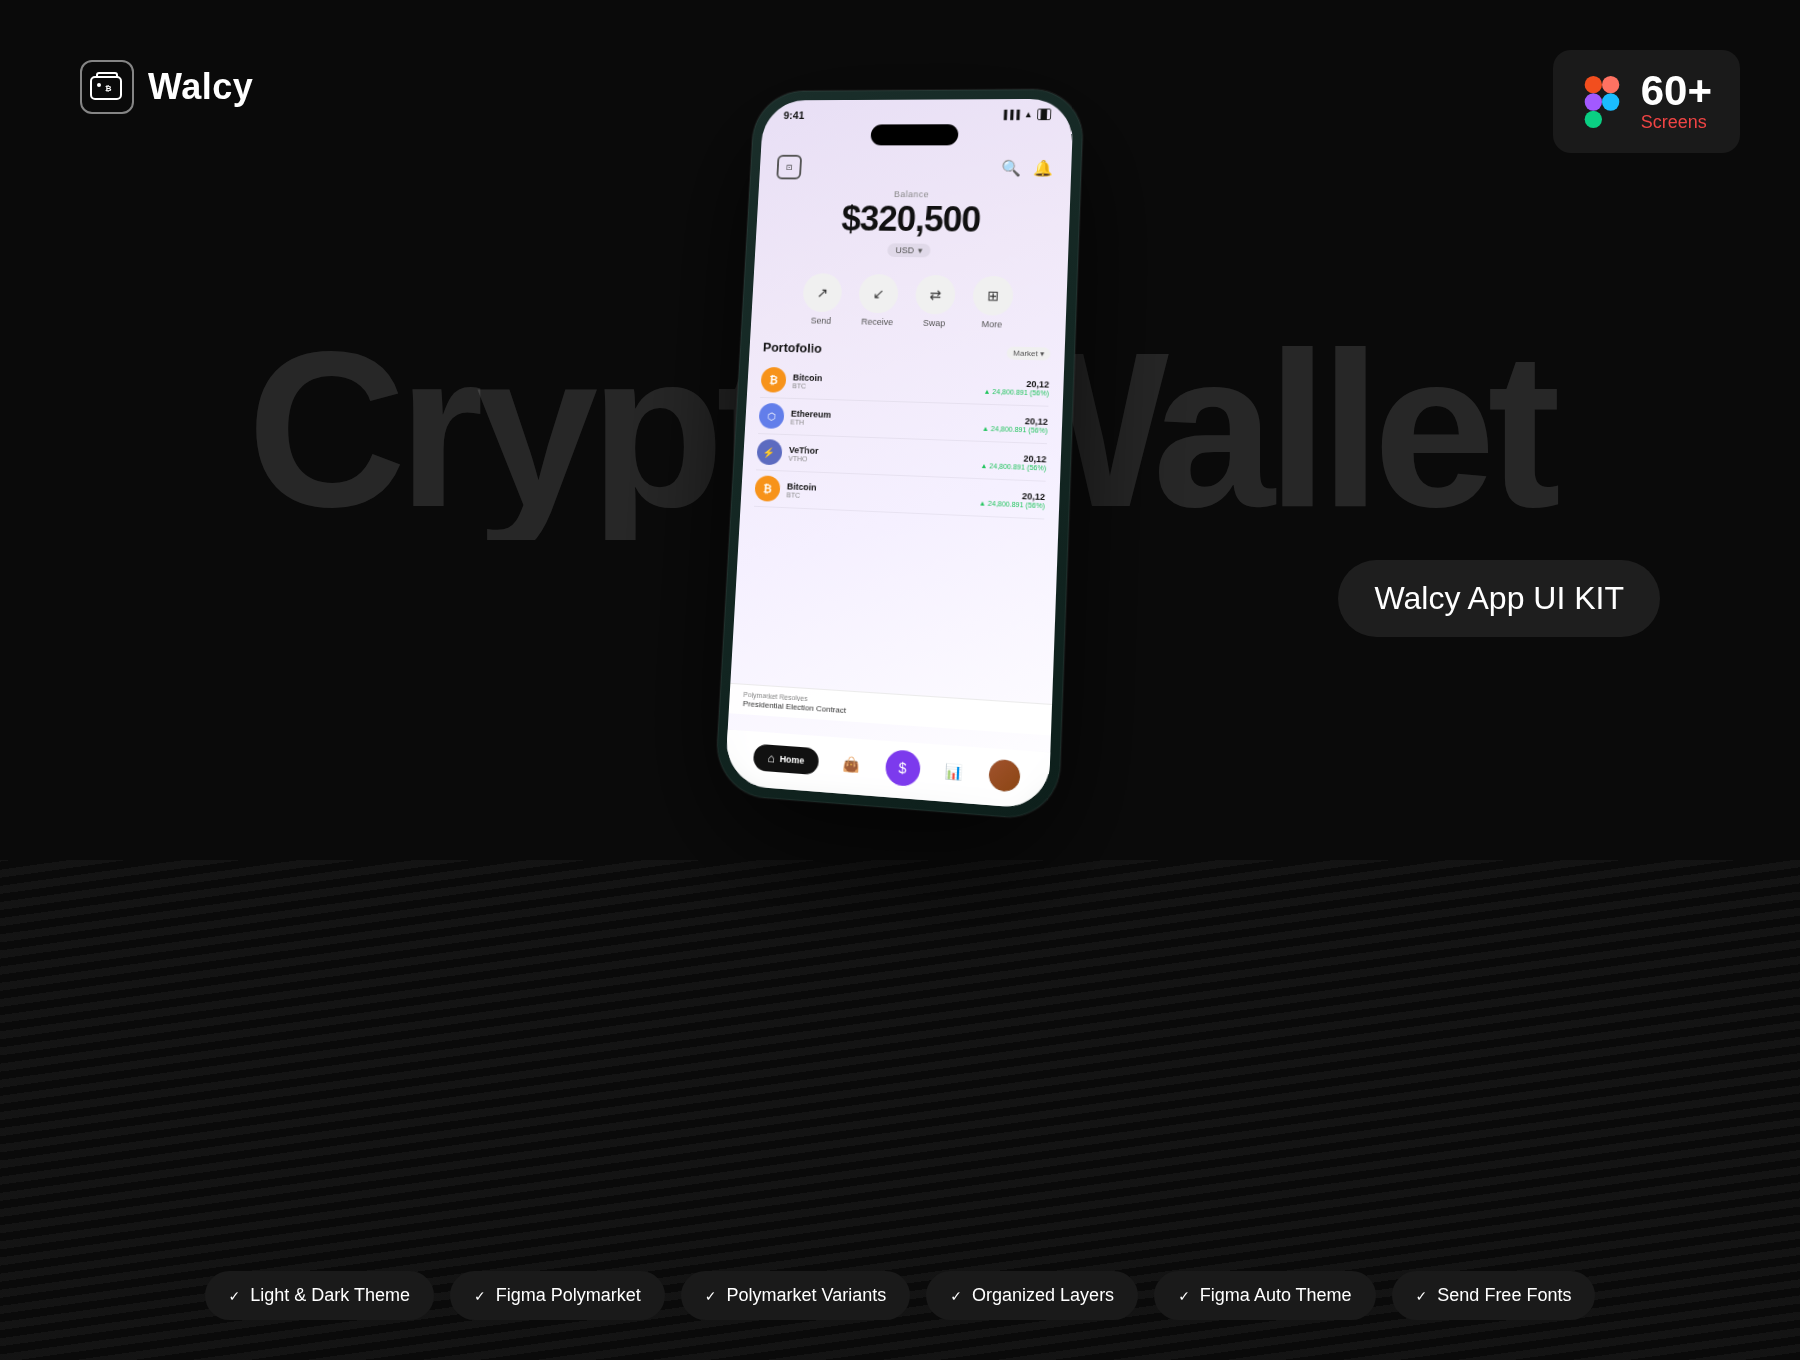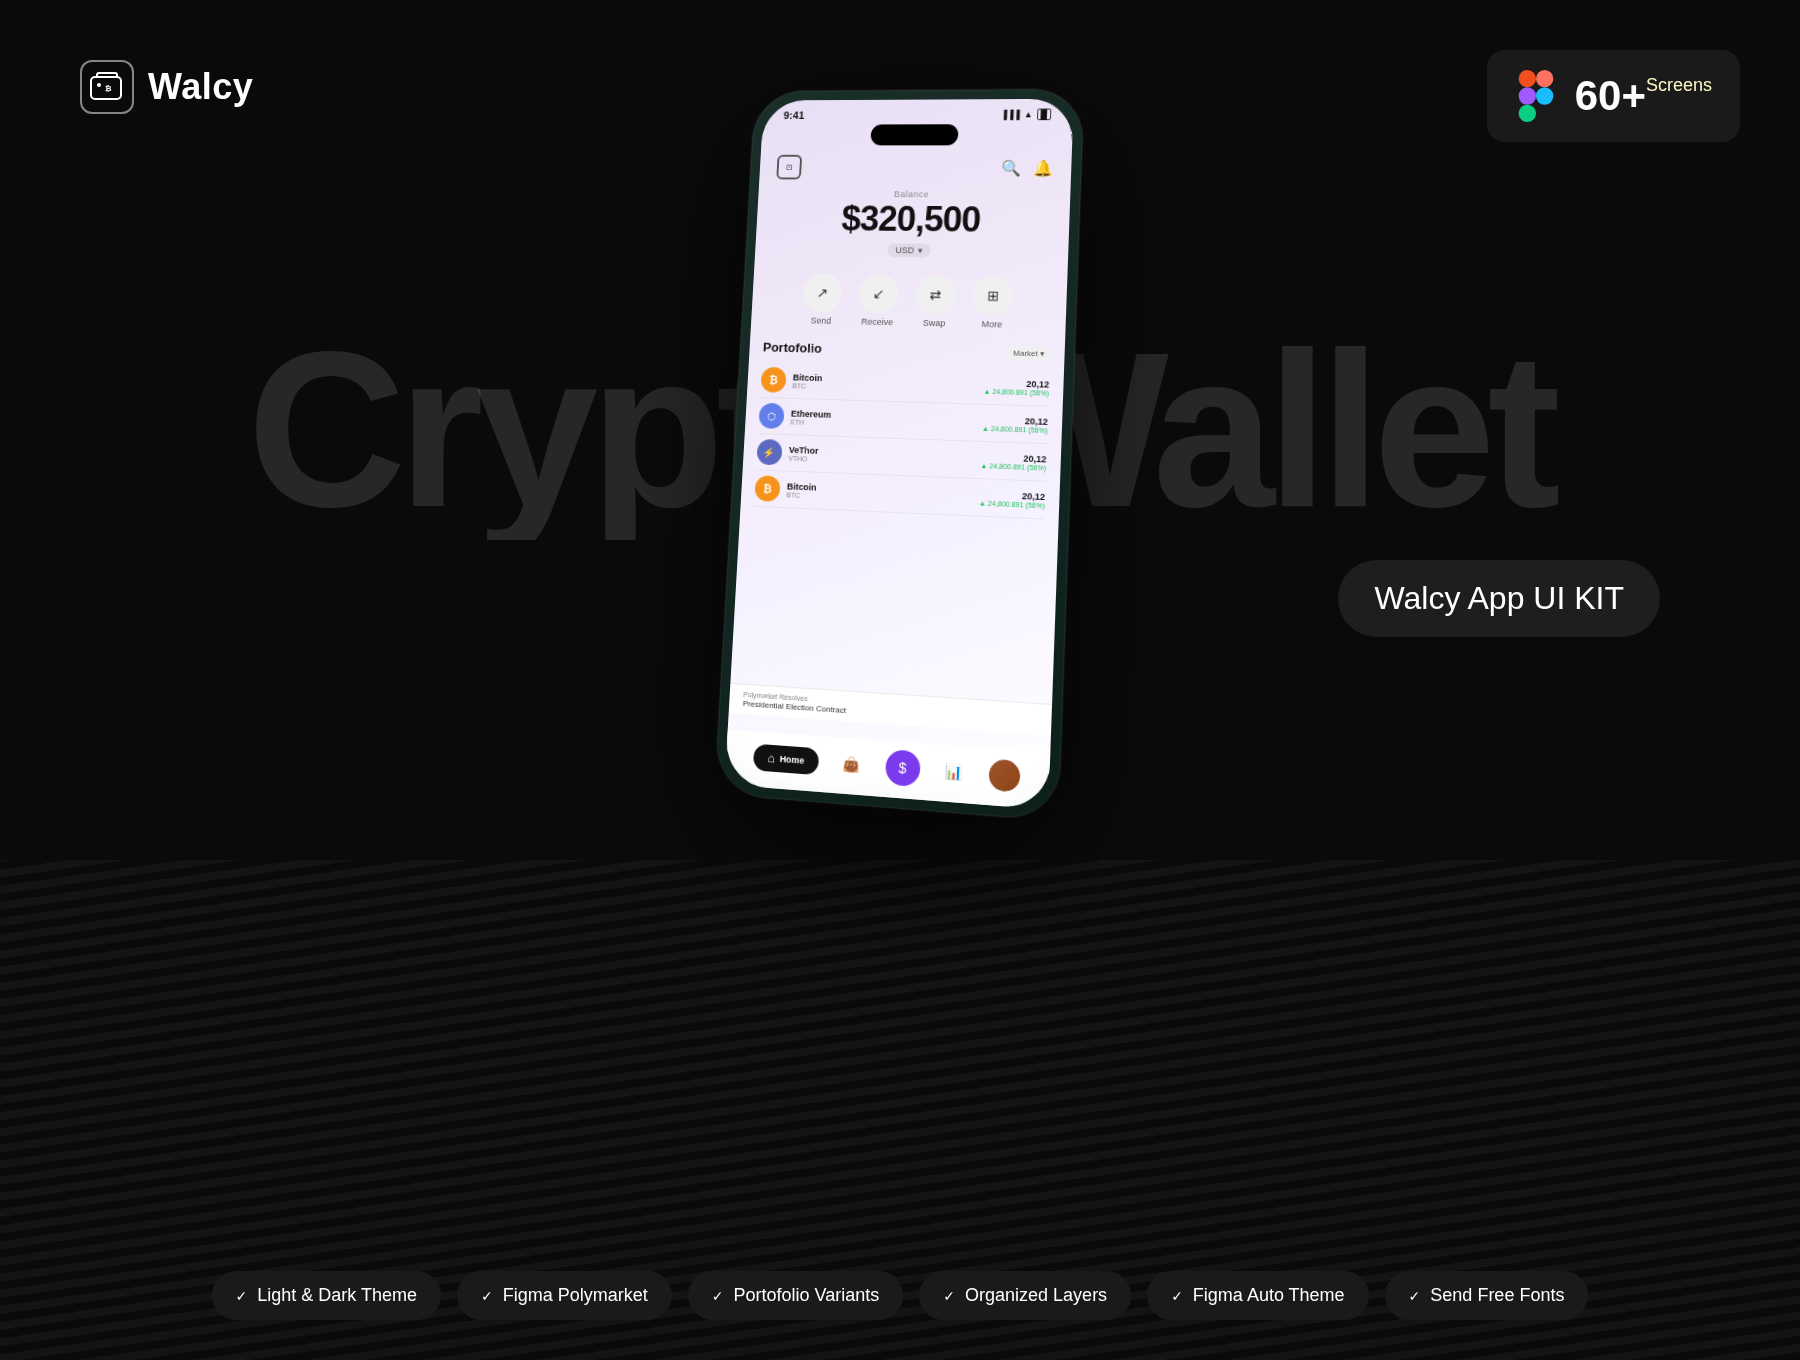--- a/index.html
+++ b/index.html
@@ -71,33 +71,33 @@
       background: #1a1a1a;
       border-radius: 18px;
       padding: 20px 28px;
       display: flex;
       align-items: center;
       gap: 18px;
     }
 
     .figma-text {
       display: flex;
-      flex-direction: row;
+      flex-direction: column;
     }
 
     .figma-number {
       font-size: 42px;
       font-weight: 700;
       color: #ffffff;
       line-height: 1;
     }
 
     .figma-label {
       font-size: 18px;
-      color: #fef9c3;
+      color: #ef4444;
       font-weight: 400;
     }
 
     
     .hero-title {
       position: absolute;
       top: 320px;
       left: 0;
       right: 0;
       text-align: center;
@@ -629,21 +629,21 @@
   <div class="feature-pill">
     <span class="pill-check">✓</span>
     <span class="pill-label">Light &amp; Dark Theme</span>
   </div>
   <div class="feature-pill">
     <span class="pill-check">✓</span>
     <span class="pill-label">Figma Polymarket</span>
   </div>
   <div class="feature-pill">
     <span class="pill-check">✓</span>
-    <span class="pill-label">Portofolio Variants</span>
+    <span class="pill-label">Polymarket Variants</span>
   </div>
   <div class="feature-pill">
     <span class="pill-check">✓</span>
     <span class="pill-label">Organized Layers</span>
   </div>
   <div class="feature-pill">
     <span class="pill-check">✓</span>
     <span class="pill-label">Figma Auto Theme</span>
   </div>
   <div class="feature-pill">

